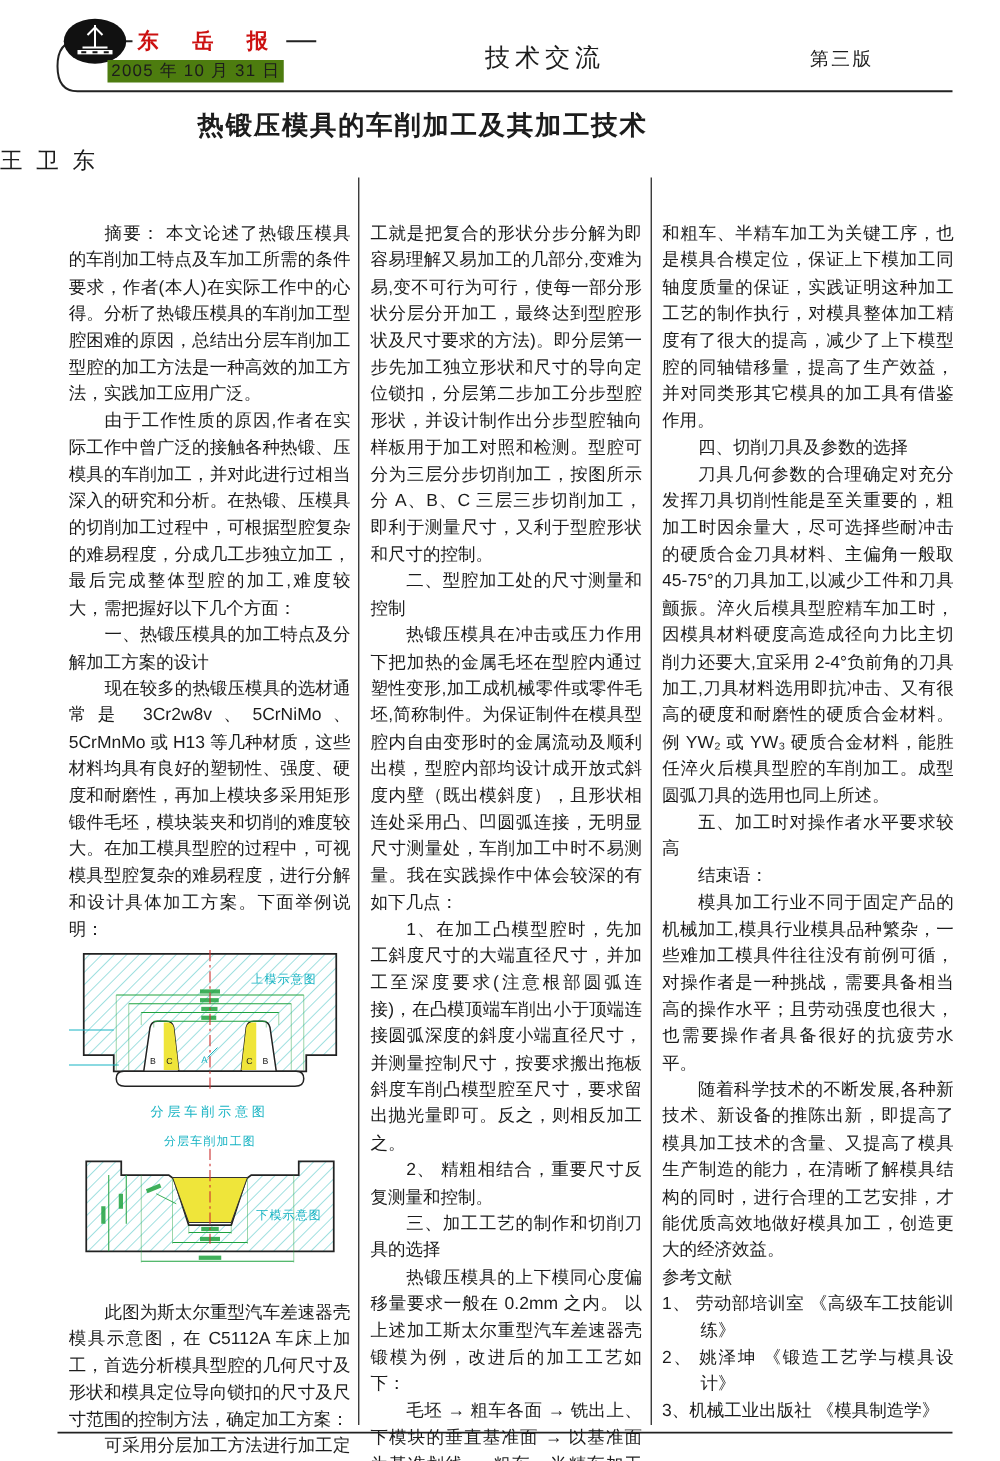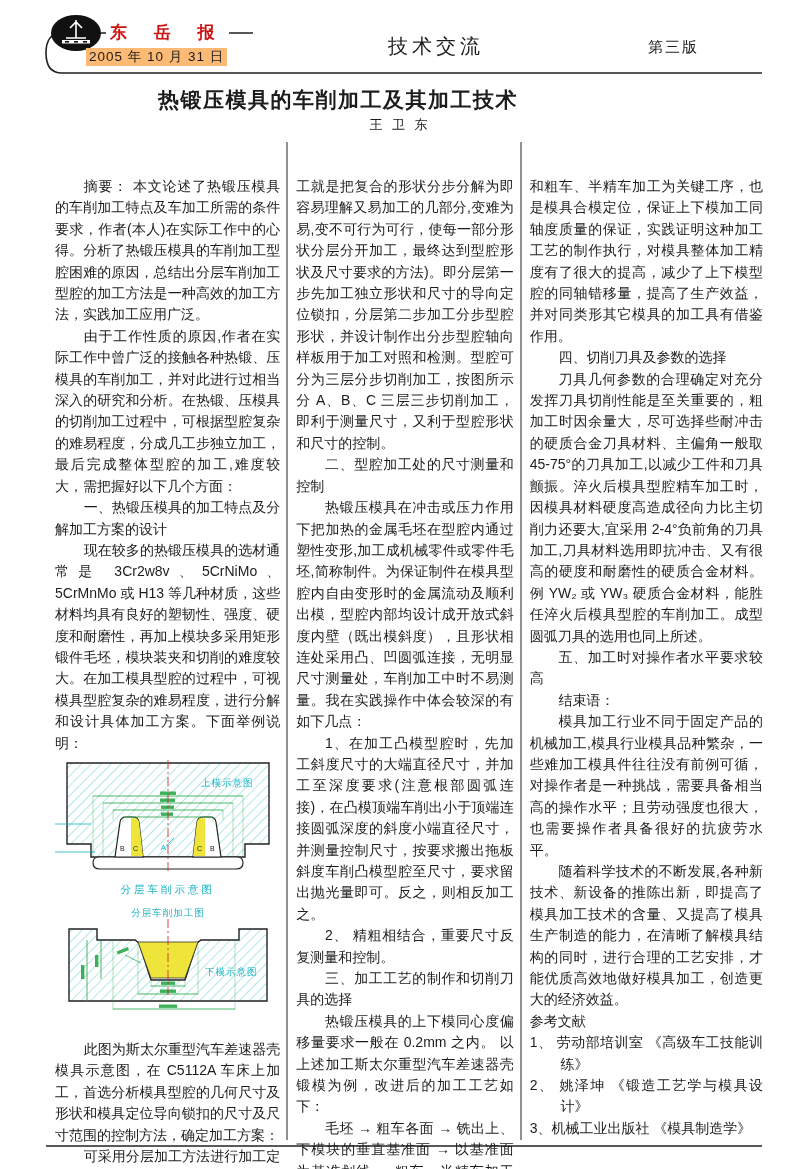--- a/index.html
+++ b/index.html
@@ -7,26 +7,26 @@
     position:relative;width:800px;height:1169px;margin:0 auto;background:#ffffff;
     font-family:"Liberation Sans","DejaVu Sans",sans-serif;color:#1c1c1c;overflow:hidden;
   }
   .frame{position:absolute;left:0;top:0;width:800px;height:1169px;pointer-events:none;}
   
   .logo-oval{position:absolute;left:50px;top:14px;width:52px;height:38px;}
   .masthead-name{
     position:absolute;left:106px;top:21px;font-size:17px;font-weight:bold;color:#cc1111;
     letter-spacing:11px;background:#fff;padding:0 4px;white-space:nowrap;
   }
-  .masthead-date{position:absolute;left:86px;top:48px;font-size:13.5px;letter-spacing:1px;background:#fdba74;padding:0 3px;}
+  .masthead-date{position:absolute;left:86px;top:48px;font-size:13.5px;letter-spacing:1px;background:#4d7c0f;padding:0 3px;}
   .section-title{position:absolute;left:320px;top:33px;width:232px;text-align:center;font-size:20px;letter-spacing:4px;}
   .edition{position:absolute;left:648px;top:38px;font-size:15px;letter-spacing:2px;}
   
   .art-title{position:absolute;left:0;top:86px;width:676px;text-align:center;font-size:21px;font-weight:bold;letter-spacing:1.5px;}
-  .art-author{position:absolute;left:0;top:116px;width:800px;text-align:center;font-size:13px;letter-spacing:3px;}
+  .art-author{position:absolute;left:0;top:116px;width:800px;font-size:18px;letter-spacing:3px;}
   
   .cols{position:absolute;left:55px;top:140px;width:708px;height:1005px;display:flex;gap:16px;margin-top:36px;}
   .col{overflow:hidden;}
   .c1{width:226px;}
   .c2{width:218px;}
   .c3{width:234px;}
   p.para{margin:0;font-size:14px;line-height:21.4px;text-align:justify;}
   p.ind{text-indent:2.05em;}
   p.ref{padding-left:2.2em;text-indent:-2.2em;}
   .diag{display:block;margin:6px auto 0 auto;}

